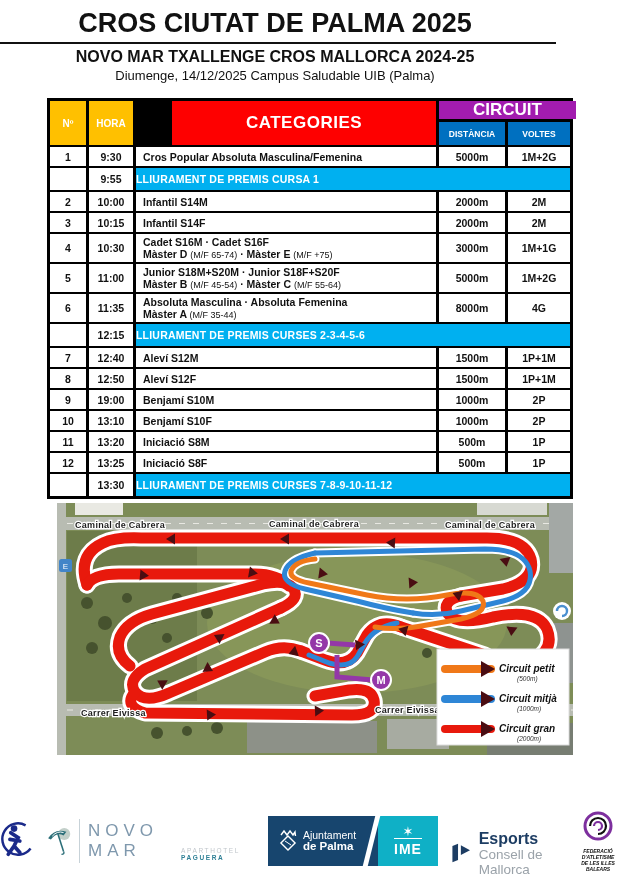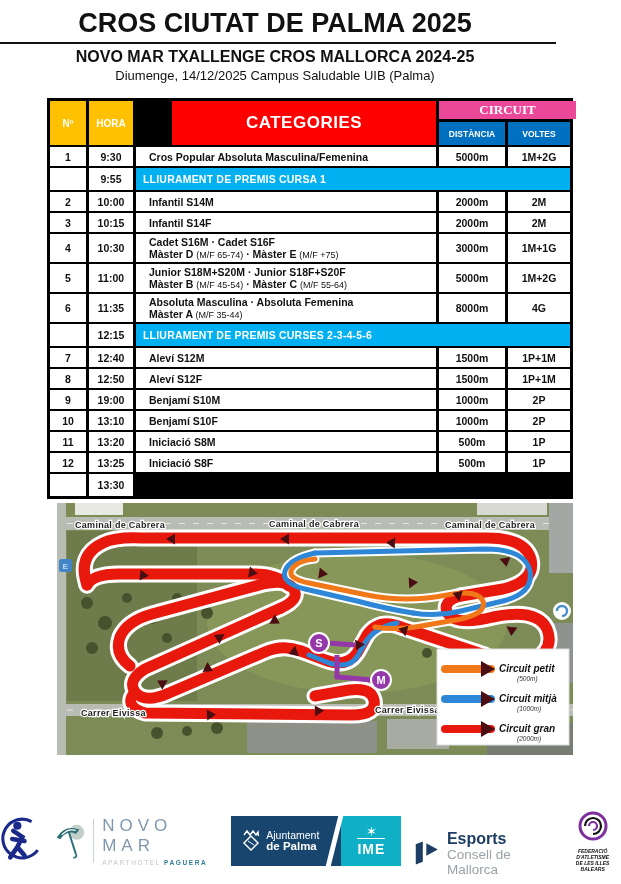--- a/index.html
+++ b/index.html
@@ -12,46 +12,46 @@
   .doc-subtitle { font-size:16px; font-weight:bold; color:#111; }
   .doc-date { font-size:13px; color:#111; margin-top:2px; }
 
   
   .sched { position:absolute; left:47px; top:98px; width:526px; background:#000; padding:3px; display:flex; flex-direction:column; gap:2px; }
   .hrow { display:grid; grid-template-columns:36px 44px 300px 137px; gap:3px; height:44px; }
   .hcell { display:flex; align-items:center; justify-content:center; color:#fff; font-weight:bold; }
   .h-num,.h-hora { background:#FFC000; font-size:10px; }
   .h-cat { background:#FE0000; font-size:17px; letter-spacing:.5px;margin-left:36px; }
   .h-circuit-wrap { display:grid; grid-template-rows:18px 1fr; gap:3px; }
-  .h-circuit { background:#ec4899; font-size:13px;font-family:Liberation Serif, serif; }
+  .h-circuit { background:#a21caf; font-size:17px; }
   .h-sub { display:grid; grid-template-columns:66px 62px; gap:3px; }
   .h-dist,.h-voltes { background:#0070C0; font-size:8.5px; }
 
   .trow { display:grid; gap:3px; }
   .trow.single { grid-template-columns:36px 44px 300px 66px 62px; height:19px; }
   .trow.tall   { grid-template-columns:36px 44px 300px 66px 62px; height:28px; }
   .trow.premis { grid-template-columns:36px 44px 434px; height:22px; }
   .tc { background:#fff; display:flex; align-items:center; justify-content:center; font-size:10.5px; font-weight:bold; color:#111; }
-  .tc.ccat { justify-content:flex-start; padding-left:13px; flex-direction:column; align-items:flex-start; justify-content:center; line-height:12px; }
+  .tc.ccat { justify-content:flex-start; padding-left:7px; flex-direction:column; align-items:flex-start; justify-content:center; line-height:12px; }
   .tc.ccat .paren { font-weight:normal; font-size:9px; }
-  .tc.cpremis { background:#00B0F0; color:#fff; justify-content:flex-start; padding-left:7px; font-size:10.5px; letter-spacing:.2px; }
+  .tc.cpremis { background:#00B0F0; color:#fff; justify-content:flex-start; font-size:10.5px; letter-spacing:.2px; }
 
   
   .map-wrap { position:absolute; left:57px; top:503px; width:516px; height:252px; }
   .map-wrap svg { display:block; }
   .street { font-size:9px; font-weight:bold; fill:#1d1d1d; stroke:#ffffff; stroke-width:2.4px; paint-order:stroke; letter-spacing:.3px; }
   .legend-label { font-size:10px; font-style:italic; font-weight:bold; fill:#111; }
   .legend-dist { font-size:6.5px; font-style:italic; fill:#333; }
   .marker-letter { font-size:11px; font-weight:bold; fill:#fff; text-anchor:middle; }
 
   
   .footer { position:absolute; left:0; top:806px; width:621px; height:70px; display:flex; align-items:center; justify-content:center; gap:13px; }
   .novomar { display:flex; align-items:center; gap:8px; }
   .nm-divider { width:1px; height:44px; background:#c7d2d8; }
-  .nm-text { display:flex; flex-direction:column; align-items:flex-start; }
+  .nm-text { display:flex; flex-direction:row; align-items:flex-end; }
   .nm-name { font-size:17px; color:#7f98ad; letter-spacing:5px; font-weight:normal; }
   .nm-sub { font-size:6.5px; letter-spacing:1.6px; margin-top:3px; }
   .nm-sub .s1 { color:#c0c6cb; }
   .nm-sub .s2 { color:#2e7f95; font-weight:bold; }
   .palma-ime { display:flex; height:50px; }
   .palma-panel { background:#17456e; color:#fff; display:flex; align-items:center; gap:5px; padding:0 10px 0 10px; }
   .palma-text { line-height:11px; }
   .palma-l1 { font-size:10.5px; }
   .palma-l2 { font-size:11.5px; font-weight:bold; }
   .slash { width:12px; background:#17456e; position:relative; }
@@ -206,20 +206,21 @@
         <div class="tc chora">13:25</div>
         <div class="tc ccat">
           <div class=""><span>Iniciació S8F</span></div>
         </div>
         <div class="tc cdist">500m</div>
         <div class="tc cvoltes">1P</div>
       </div>
       <div class="trow premis">
         <div class="tc cnum"></div>
         <div class="tc chora">13:30</div>
+        <div class="tc cpremis">LLIURAMENT DE PREMIS CURSES 7-8-9-10-11-12</div>
       </div>
     </div>
 </div>
 
 <div class="map-wrap">
 <svg width="516" height="252" viewBox="0 0 516 252">
 
   <rect x="0" y="0" width="516" height="252" fill="#7d8c57"></rect>
   <rect x="10" y="28" width="130" height="170" fill="#6d7c4a"></rect>
   <ellipse cx="300" cy="120" rx="150" ry="70" fill="#879659"></ellipse>

